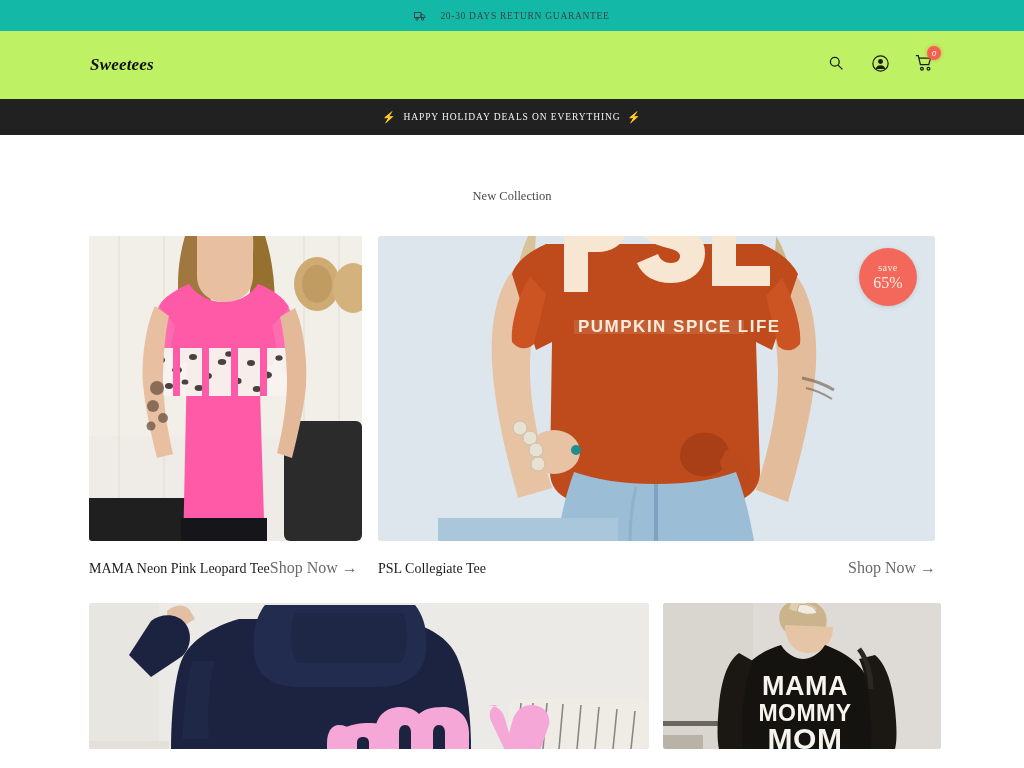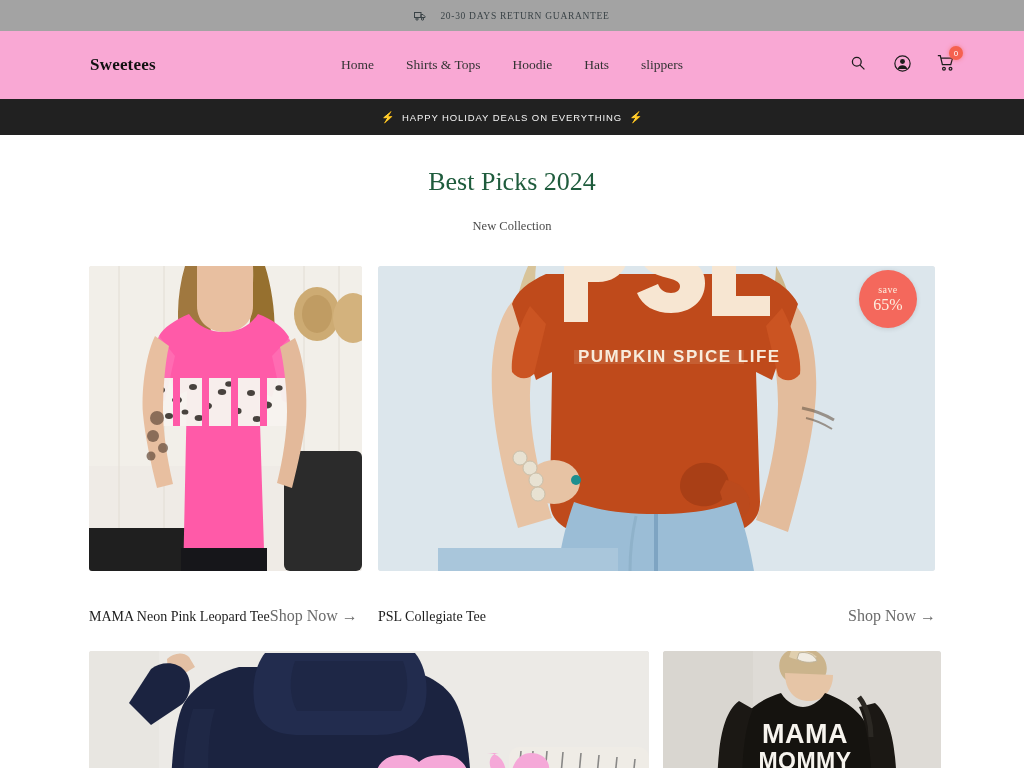--- a/index.html
+++ b/index.html
@@ -7,38 +7,39 @@
   body {
     width: 1024px; height: 768px;
     background: #ffffff;
     font-family: "Liberation Serif", serif;
     overflow: hidden;
   }
 
   
   .topbar {
     height: 31px;
-    background: #a3a3a3;
+    background: #14b8a6;
     display: flex; align-items: center; justify-content: center;
     gap: 14px;
     color: #3a4347;
     font-size: 10px;
     letter-spacing: .6px;
     font-variant: small-caps;
   }
   .topbar .label { text-transform: uppercase; font-size: 9.5px; letter-spacing: .7px; }
   .truck-icon { display: inline-block; line-height: 0; }
 
   
   .header {
     height: 68px;
-    background: #f9a8d4;
+    background: #bef264;
     display: flex; align-items: center;
-    padding: 0 67px 0 90px;
+    padding: 0 89px 0 90px;
     position: relative;
+    font-style: italic;
   }
   .logo {
     font-family: "Liberation Serif", serif;
     font-weight: bold;
     font-size: 17px;
     color: #111111;
     letter-spacing: .2px;
   }
   .nav {
     position: absolute;
@@ -81,21 +82,21 @@
     height: 36px;
     background: #212121;
     display: flex; align-items: center; justify-content: center;
     gap: 7px;
   }
   .promo .text {
     color: #f4f4f4;
     font-size: 9.5px;
     letter-spacing: .9px;
     text-transform: uppercase;
-    font-family: Liberation Sans, sans-serif;
+    font-family: Liberation Serif, serif;
   }
   .bolt { color: #f2c029; font-size: 11px; line-height: 1; }
 
   
   .section-head { text-align: center; padding-top: 32px; }
   .section-title {
     font-size: 26px;
     color: #1f5c3d;
     font-family: "Liberation Serif", serif;
     margin: 0;
@@ -121,38 +122,38 @@
     height: 305px;
     border-radius: 3px;
     overflow: hidden;
     position: relative;
     background: #e8e8e8;
   }
   .thumb svg { display: block; width: 100%; height: 100%; }
 
   .caption {
     display: flex; align-items: baseline;
-    padding-top: 36px;
+    padding-top: 18px;
   }
   .caption .name {
     font-size: 14px; color: #1c1c1c;
     font-family: "Liberation Serif", serif;
   }
   .caption .shop {
     font-size: 16px; color: #6b6b6b;
     font-family: "Liberation Serif", serif;
     white-space: nowrap; cursor: pointer;
   }
   .caption.spread .shop { margin-left: auto; }
   .arrow { letter-spacing: -1px; }
 
   
   .sale-badge {
     position: absolute;
-    top: 4px; right: 18px;
+    top: 12px; right: 18px;
     width: 58px; height: 58px;
     border-radius: 50%;
     background: #f4685c;
     color: #fdeedf;
     display: flex; flex-direction: column;
     align-items: center; justify-content: center;
     font-family: "Liberation Serif", serif;
     box-shadow: 0 1px 5px rgba(0,0,0,.12);
   }
   .sale-badge .s1 { font-size: 10px; letter-spacing: .4px; }
@@ -176,27 +177,20 @@
       <circle cx="6" cy="16" r="2.3"></circle>
       <circle cx="17" cy="16" r="2.3"></circle>
     </svg>
   </span>
   <span class="label">20-30 DAYS RETURN GUARANTEE</span>
 </div>
 
 <div class="header">
   <div class="logo">Sweetees</div>
 
-  <div class="nav">
-    <a href="#">Home</a>
-    <a href="#">Shirts &amp; Tops</a>
-    <a href="#">Hoodie</a>
-    <a href="#">Hats</a>
-    <a href="#">slippers</a>
-  </div>
 
   <div class="header-actions">
     <div class="icon-btn">
       <span>
         <svg width="16" height="16" viewBox="0 0 20 20" fill="none" stroke="#1c1c1c" stroke-width="1.6">
           <circle cx="8.5" cy="8.5" r="5.5"></circle>
           <line x1="12.6" y1="12.6" x2="18" y2="18"></line>
         </svg>
       </span>
     </div>
@@ -224,21 +218,20 @@
   </div>
 </div>
 
 <div class="promo">
   <span class="bolt">⚡</span>
   <span class="text">HAPPY HOLIDAY DEALS ON EVERYTHING</span>
   <span class="bolt">⚡</span>
 </div>
 
 <div class="section-head">
-  <h1 class="section-title">Best Picks 2024</h1>
   <p class="section-sub">New Collection</p>
 </div>
 
 <div class="grid">
 
   <div class="row-top">
 
     <div class="col-small">
       <div class="thumb">
         <svg viewBox="0 0 273 305" preserveAspectRatio="xMidYMid slice">

